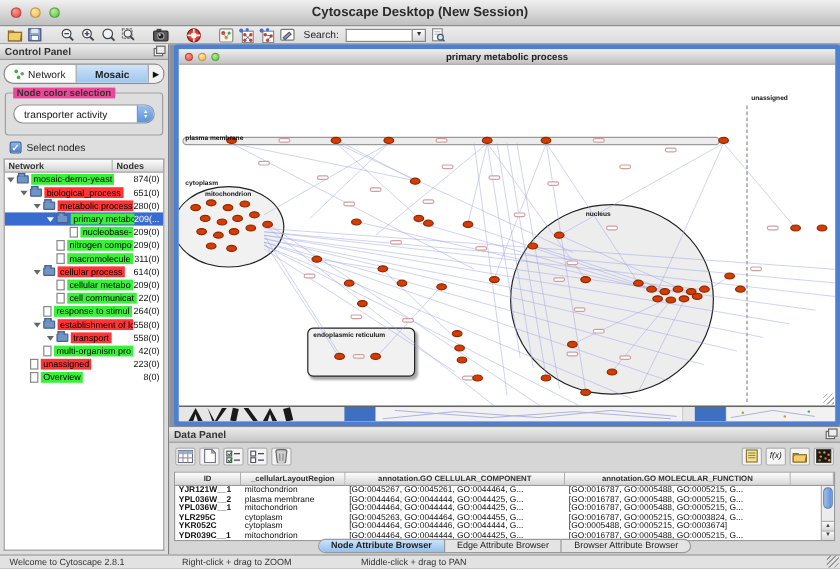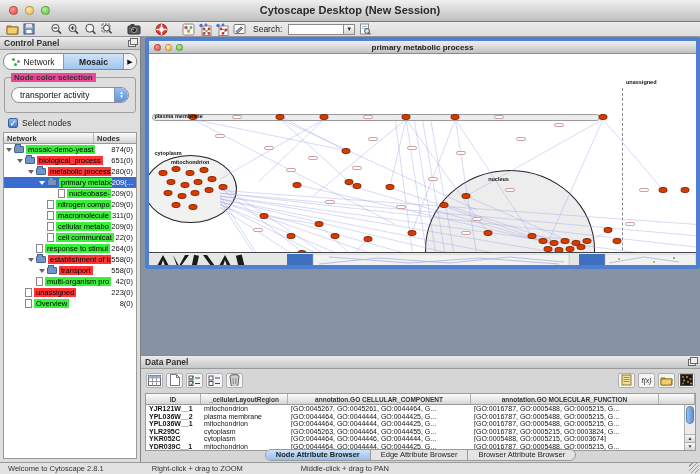--- a/index.html
+++ b/index.html
@@ -76,21 +76,21 @@
   .fold:before{content:"";position:absolute;left:0;top:-3px;width:4px;height:2px;background:#6e95c6;border:1px solid #47628e;border-bottom:none;}
   .page{flex:none;width:7px;height:9px;background:#fff;border:1px solid #888;margin-right:2px;}
   .tlab{padding:0 2px;color:#000;overflow:hidden;max-width:86px;}
   .tlab.g{background:#3bf03b;}
   .tlab.r{background:#ff3434;}
   .tcnt{margin-left:auto;padding-right:3px;color:#111;}
   .trow.sel .tcnt{color:#fff;}
 
   
   .desktop{position:absolute;left:141px;right:0;top:37px;bottom:12px;background:#8793a4;}
-  .netframe{position:absolute;left:4px;top:0;right:0;height:232px;border:4px solid #4e7fd0;border-radius:3px;background:#fff;overflow:hidden;}
+  .netframe{position:absolute;left:4px;top:0;right:0;height:318px;border:4px solid #4e7fd0;border-radius:3px;background:#fff;overflow:hidden;}
   .nf-title{height:13px;background:linear-gradient(#efefef,#c2c2c2);border-bottom:1px solid #8a8a8a;position:relative;}
   .nf-lights{position:absolute;left:5px;top:3px;display:flex;gap:4px;}
   .nf-lights .light{width:7px;height:7px;}
   .nf-name{position:absolute;left:0;right:0;top:2px;text-align:center;font-size:8px;font-weight:bold;color:#222;}
   .canvas{position:absolute;left:0;right:0;top:13px;height:284px;background:#fff;overflow:hidden;}
 
   .edges{position:absolute;left:0;top:0;width:100%;height:100%;}
   .node{position:absolute;width:9px;height:6px;border-radius:50%;transform:translate(-50%,-50%);}
   .pill{position:absolute;width:10px;height:4px;border-radius:2px;background:#fff;border:1px solid #d0a0a0;transform:translate(-50%,-50%);}
   .comp-label{position:absolute;font-size:5.5px;font-weight:bold;color:#111;transform:translate(0,-50%);white-space:nowrap;}
@@ -358,20 +358,27 @@
           <span class="page"></span>
           <span class="tlab g">nitrogen compo</span>
           <span class="tcnt">209(0)</span>
         </div>
         <div class="trow">
           <span class="ind" style="width: 35px;"></span>
           <span class="tri hid"></span>
           <span class="page"></span>
           <span class="tlab g">macromolecule</span>
           <span class="tcnt">311(0)</span>
+        </div>
+        <div class="trow">
+          <span class="ind" style="width: 24px;"></span>
+          <span class="tri"></span>
+          <span class="fold"></span>
+          <span class="tlab r">cellular process</span>
+          <span class="tcnt">614(0)</span>
         </div>
         <div class="trow">
           <span class="ind" style="width: 35px;"></span>
           <span class="tri hid"></span>
           <span class="page"></span>
           <span class="tlab g">cellular metabo</span>
           <span class="tcnt">209(0)</span>
         </div>
         <div class="trow">
           <span class="ind" style="width: 35px;"></span>

